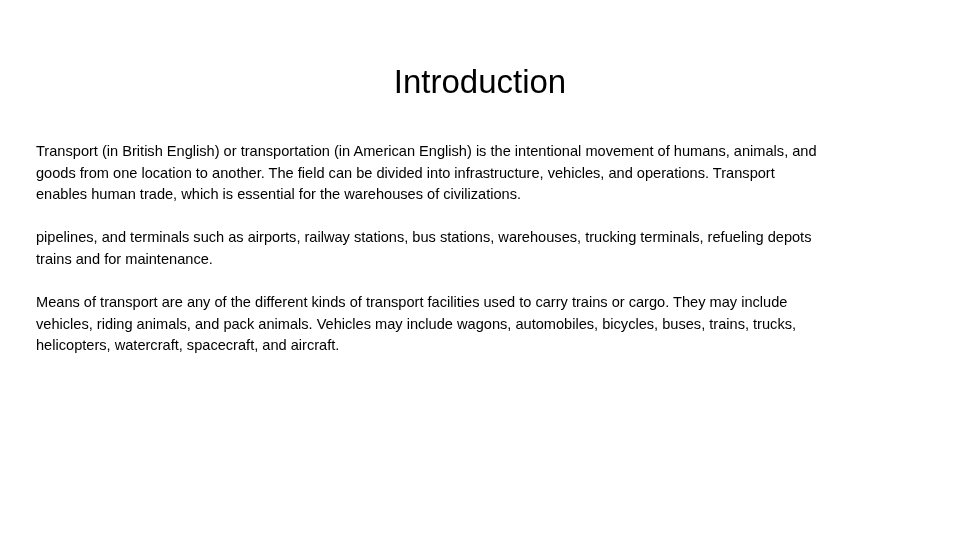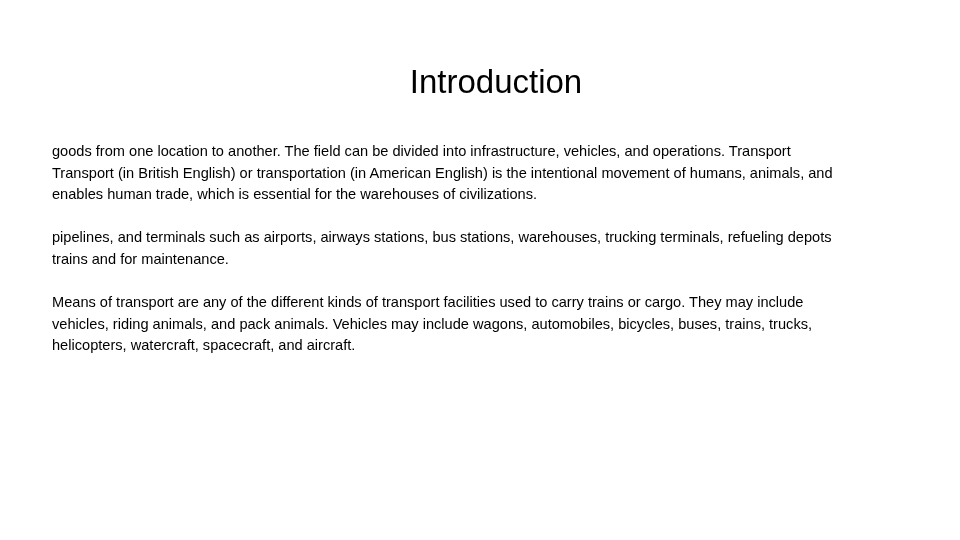--- a/index.html
+++ b/index.html
@@ -13,21 +13,20 @@
       position: relative;
       overflow: hidden;
       font-family: "Liberation Sans", "DejaVu Sans", sans-serif;
       color: #000000;
     }
     .slide {
       position: absolute;
       left: 0; top: 0;
       width: 848px; height: 540px;
       background: #ffffff;
-      margin-left: 16px;
     }
     .title {
       position: absolute;
       left: 0;
       top: 60px;
       width: 960px;
       text-align: center;
       font-size: 33px;
       line-height: 44px;
       font-weight: normal;
@@ -48,26 +47,26 @@
     .line { display: block; white-space: nowrap; }
   </style>
 </head>
 <body>
 
 <div class="slide">
   <div class="title">Introduction</div>
 
   <div class="body">
     <p>
+      <span class="line">Transport (in British English) or transportation (in American English) is the intentional movement of humans, animals, and</span>
       <span class="line">goods from one location to another. The field can be divided into infrastructure, vehicles, and operations. Transport</span>
-      <span class="line">Transport (in British English) or transportation (in American English) is the intentional movement of humans, animals, and</span>
       <span class="line">enables human trade, which is essential for the warehouses of civilizations.</span>
     </p>
     <p>
-      <span class="line">pipelines, and terminals such as airports, airways stations, bus stations, warehouses, trucking terminals, refueling depots</span>
+      <span class="line">pipelines, and terminals such as airports, railway stations, bus stations, warehouses, trucking terminals, refueling depots</span>
       <span class="line">trains and for maintenance.</span>
     </p>
     <p>
       <span class="line">Means of transport are any of the different kinds of transport facilities used to carry trains or cargo. They may include</span>
       <span class="line">vehicles, riding animals, and pack animals. Vehicles may include wagons, automobiles, bicycles, buses, trains, trucks,</span>
       <span class="line">helicopters, watercraft, spacecraft, and aircraft.</span>
     </p>
   </div>
 </div>
 

